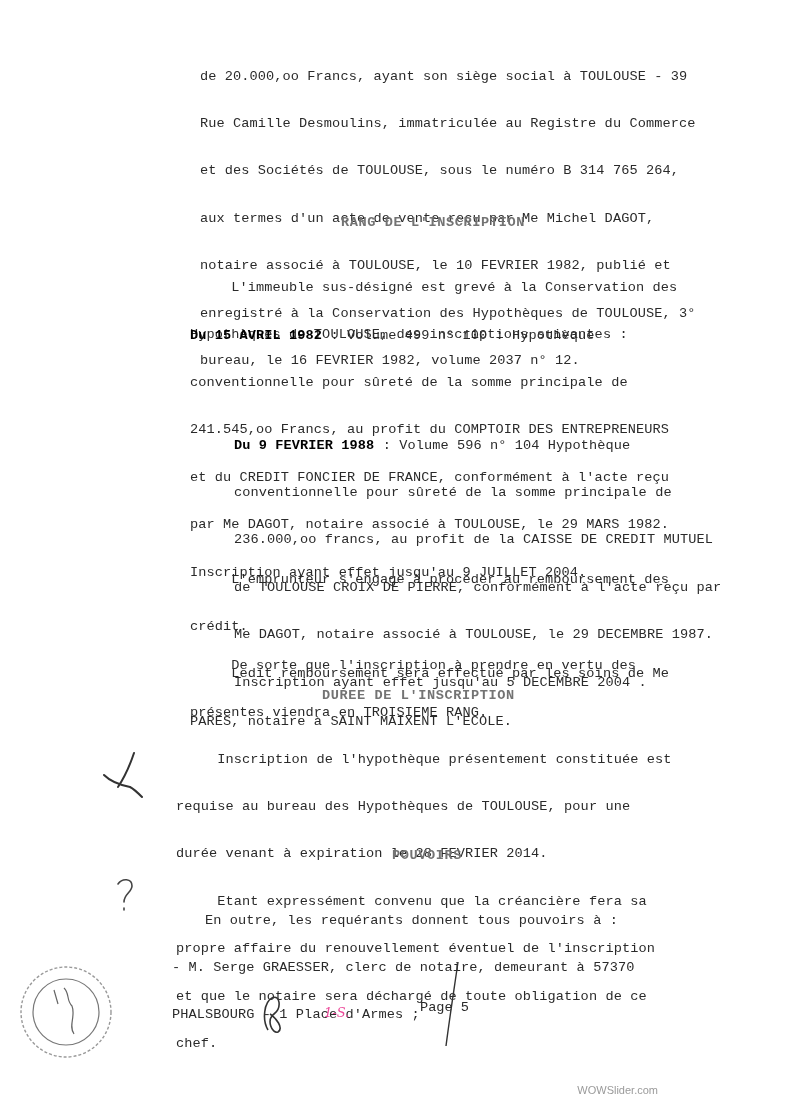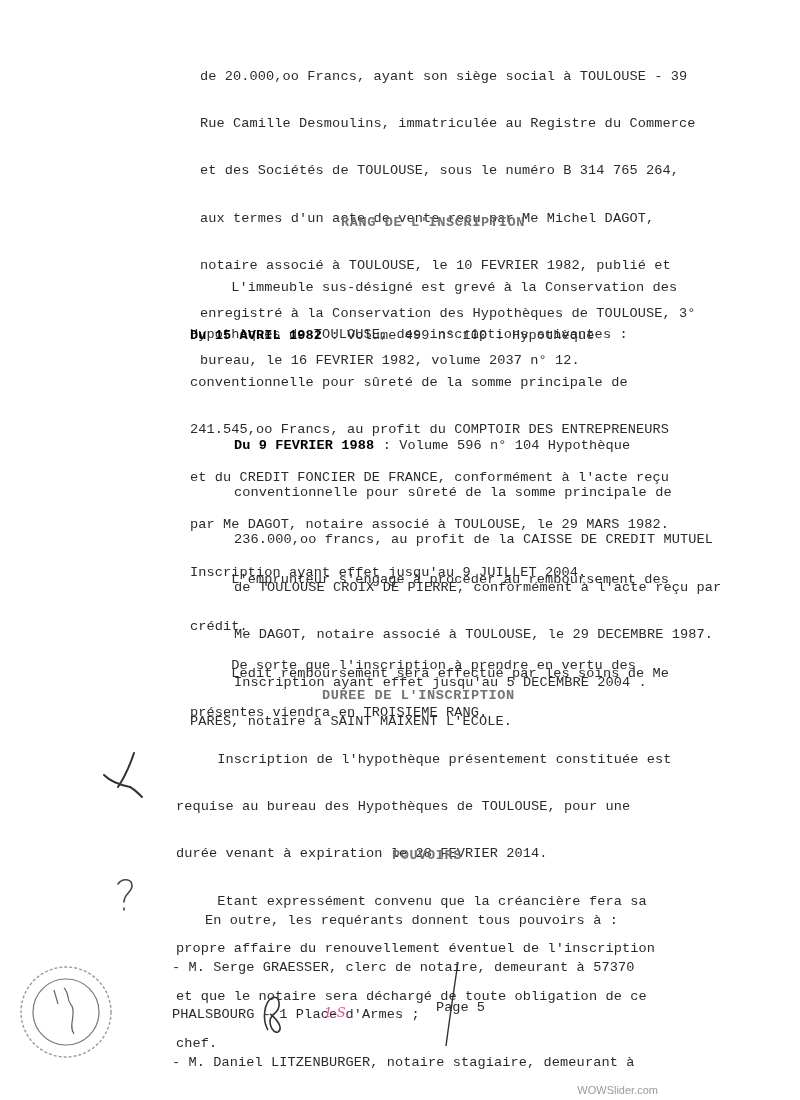--- a/index.html
+++ b/index.html
@@ -8,21 +8,21 @@
       font-family: "Liberation Mono", "DejaVu Sans Mono", monospace;
       color: #2a2a2a;
     }
     .page { position: absolute; left: 0; top: 0; width: 664px; height: 1100px; }
     .text-block { position: absolute; left: 190px; width: 590px; font-size: 13.6px; line-height: 15.8px; white-space: pre; letter-spacing: 0.1px; }
     .heading { position: absolute; font-weight: bold; font-size: 13.6px; letter-spacing: 0.6px; white-space: pre; color: #737373; }
     .line { display: block; height: 15.8px; }
     .b { font-weight: bold; color: #000000; }
     .mark { position: absolute; }
     .watermark { position: absolute; right: 6px; bottom: 4px; font-family: "Liberation Sans", sans-serif; font-size: 11px; color: #9a9a9a; }
-    .pageno { position: absolute; left: 436px; top: 1000px; font-size: 13.6px; white-space: pre; }
+    .pageno { position: absolute; left: 420px; top: 1000px; font-size: 13.6px; white-space: pre; }
   </style>
 </head>
 <body>
 
 <div class="page">
 
   <div class="text-block" style="top:37px; left:200px;">
     <span class="line">de 20.000,oo Francs, ayant son siège social à TOULOUSE - 39</span>
     <span class="line">Rue Camille Desmoulins, immatriculée au Registre du Commerce</span>
     <span class="line">et des Sociétés de TOULOUSE, sous le numéro B 314 765 264,</span>
@@ -80,21 +80,20 @@
     <span class="line">et que le notaire sera déchargé de toute obligation de ce</span>
     <span class="line">chef.</span>
   </div>
 
   <div class="heading" style="top:848px; left:392px;">POUVOIRS</div>
 
   <div class="text-block" style="top:881px; left:172px;">
     <span class="line">    En outre, les requérants donnent tous pouvoirs à :</span>
     <span class="line">- M. Serge GRAESSER, clerc de notaire, demeurant à 57370</span>
     <span class="line">PHALSBOURG - 1 Place d'Armes ;</span>
-    <span class="line">- M. Daniel LITZENBURGER, notaire stagiaire, demeurant à</span>
     
     
   </div>
 
   <svg class="mark" style="left:100px; top:745px;" width="60" height="60">
     <path d="M34 8 C30 20, 26 30, 18 42 M4 30 C10 36, 20 40, 30 42 C34 44, 38 48, 42 52" stroke="#333" stroke-width="2" fill="none" stroke-linecap="round"></path>
   </svg>
   <svg class="mark" style="left:112px; top:876px;" width="30" height="40">
     <path d="M6 8 C10 2, 20 2, 20 10 C20 16, 12 18, 12 26 M12 32 L12 34" stroke="#444" stroke-width="1.6" fill="none" stroke-linecap="round"></path>
   </svg>

